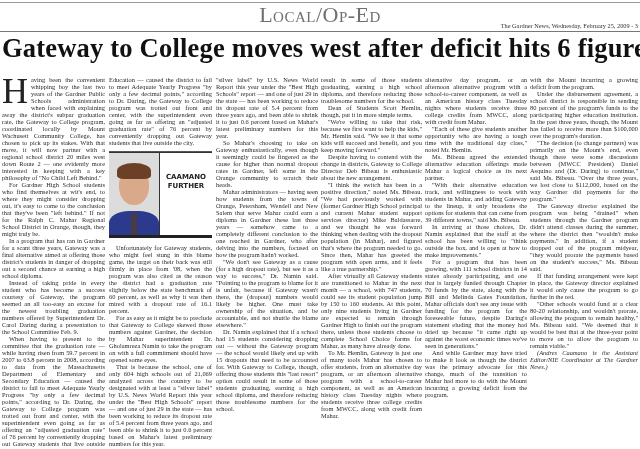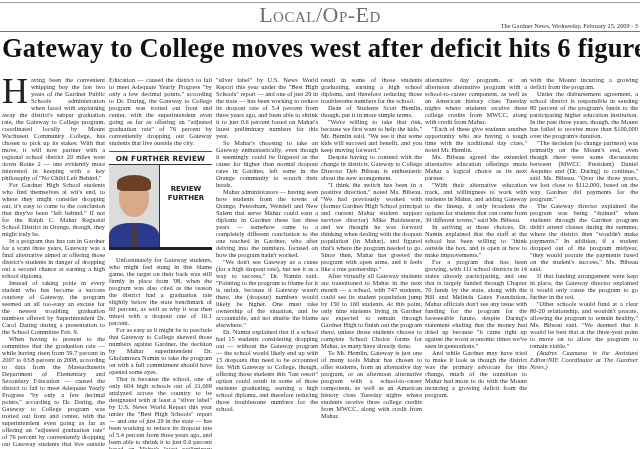--- a/index.html
+++ b/index.html
@@ -46,30 +46,29 @@
     <p class="first"><span class="dropcap">H</span><span>aving been the convenient whipping boy the last two years of the Gardner Public Schools administration when faced with explaining away the district's subpar graduation rate, the Gateway to College program, coordinated locally by Mount Wachusett Community College, has chosen to pick up its stakes. With that move, it will now partner with a regional school district 20 miles west down Route 2 — one evidently more interested in keeping with a key philosophy of "No Child Left Behind."</span></p>
     <p>For Gardner High School students who find themselves at wit's end, to where they might consider dropping out, it's easy to come to the conclusion that they've been "left behind." If not for the Ralph C. Mahar Regional School District in Orange, though, they might truly be.</p>
     <p>In a program that has ran in Gardner for a scant three years, Gateway was a final alternative aimed at offering those district's students in danger of dropping out a second chance at earning a high school diploma.</p>
     <p>Instead of taking pride in every student who has become a success courtesy of Gateway, the program seemed an all too-easy an excuse for the newest troubling graduation numbers offered by Superintendent Dr. Carol Daring during a presentation to the School Committee Feb. 9.</p>
     <p>When having to present to the committee that the graduation rate — while having risen from 59.7 percent in 2007 to 63.8 percent in 2008, according to data from the Massachusetts Department of Elementary and Secondary Education — caused the district to fail to meet Adequate Yearly Progress "by only a few decimal points," according to Dr. Daring, the Gateway to College program was trotted out front and center, with the superintendent even going as far as offering an "adjusted graduation rate" of 76 percent by conveniently dropping out Gateway students that live outside the city.</p>
   </div>
 
   <div class="col c2">
     <p class="first">Education — caused the district to fail to meet Adequate Yearly Progress "by only a few decimal points," according to Dr. Daring, the Gateway to College program was trotted out front and center, with the superintendent even going as far as offering an "adjusted graduation rate" of 76 percent by conveniently dropping out Gateway students that live outside the city.</p>
     <div class="column-box">
-      <div class="column-label">ON FURTHER REVIEW</div>
       <div class="photo-row">
         <div class="photo">
           <div class="shirt"></div>
           <div class="tie"></div>
           <div class="face"></div>
           <div class="hair"></div>
         </div>
         <div class="byline">
-          <span>REVIEW</span>
+          <span>CAAMANO</span>
           <span>FURTHER</span>
         </div>
       </div>
     </div>
     <p>Unfortunately for Gateway students, who might feel stung in this blame game, the target on their back was still firmly in place from '08, when the program was also cited as the reason the district had a graduation rate slightly below the state benchmark of 60 percent, as well as why it was then mired with a dropout rate of 16.1 percent.</p>
     <p>For as easy as it might be to preclude that Gateway to College skewed those numbers against Gardner, the decision by Mahar superintendent Dr. Gholamreza Namin to take the program on with a full commitment should have opened some eyes.</p>
     <p>That is because the school, one of only 604 high schools out of 21,069 analyzed across the country to be designated with at least a "silver label" by U.S. News World Report this year under the "Best High Schools" report — and one of just 29 in the state — has been working to reduce its dropout rate of 5.4 percent from three years ago, and been able to shrink it to just 0.6 percent based on Mahar's latest preliminary numbers for this year.</p>
   </div>
 
   <div class="col c3">

